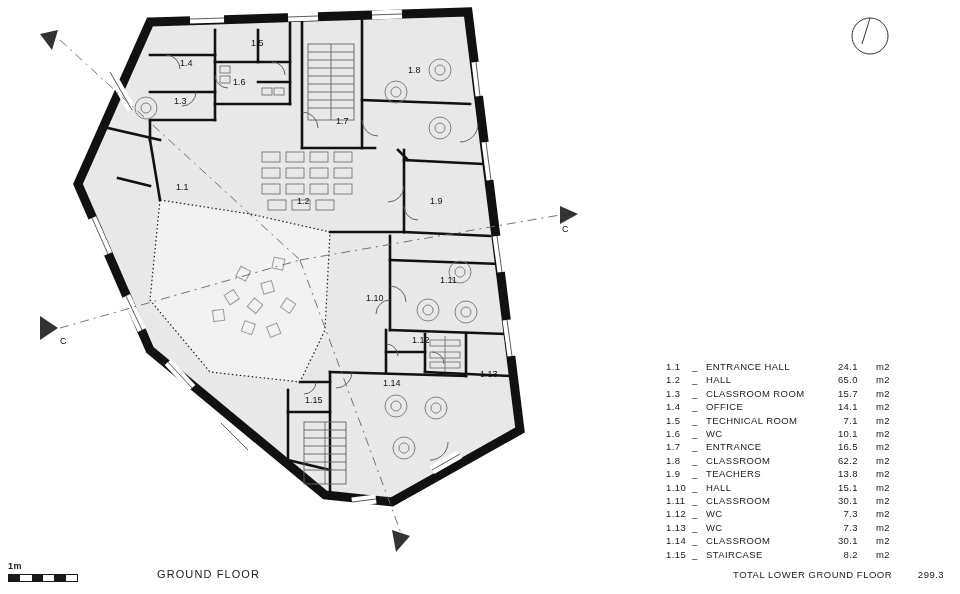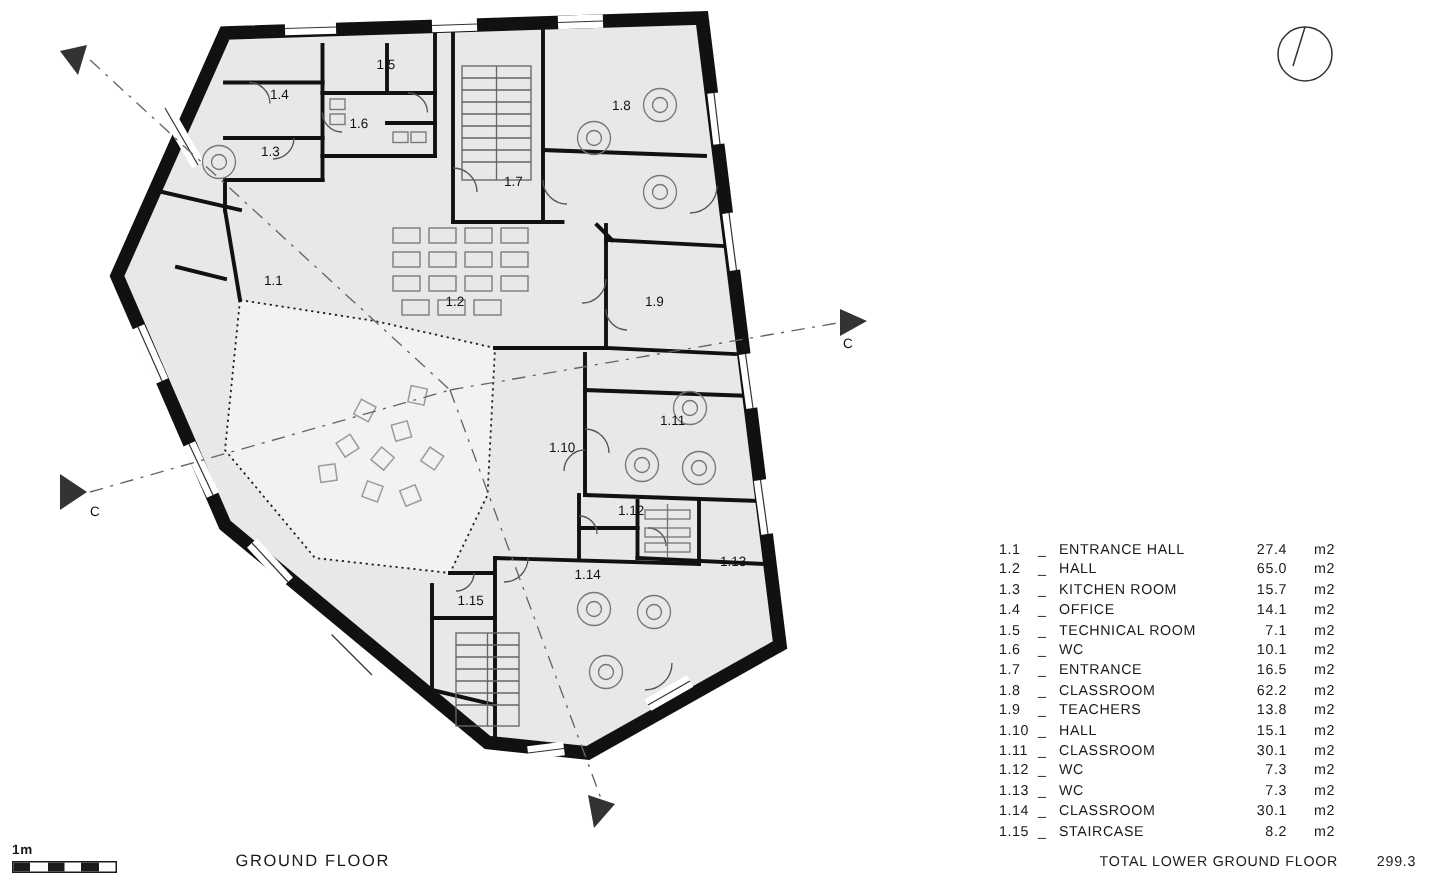--- a/index.html
+++ b/index.html
@@ -309,34 +309,34 @@
     <circle cx="22" cy="22" r="18" fill="none" stroke="#333" stroke-width="1"></circle>
     <line x1="22" y1="4" x2="14" y2="30" stroke="#333" stroke-width="1"></line>
   </svg>
 </div>
 
 <div id="legend">
     <div class="legend-row">
       <span class="lg-num">1.1</span>
       <span class="lg-dash">_</span>
       <span class="lg-name">ENTRANCE HALL</span>
-      <span class="lg-area">27.4</span>
+      <span class="lg-area">24.1</span>
       <span class="lg-unit">m2</span>
     </div>
     <div class="legend-row">
       <span class="lg-num">1.2</span>
       <span class="lg-dash">_</span>
       <span class="lg-name">HALL</span>
       <span class="lg-area">65.0</span>
       <span class="lg-unit">m2</span>
     </div>
     <div class="legend-row">
       <span class="lg-num">1.3</span>
       <span class="lg-dash">_</span>
-      <span class="lg-name">KITCHEN ROOM</span>
+      <span class="lg-name">CLASSROOM ROOM</span>
       <span class="lg-area">15.7</span>
       <span class="lg-unit">m2</span>
     </div>
     <div class="legend-row">
       <span class="lg-num">1.4</span>
       <span class="lg-dash">_</span>
       <span class="lg-name">OFFICE</span>
       <span class="lg-area">14.1</span>
       <span class="lg-unit">m2</span>
     </div>

